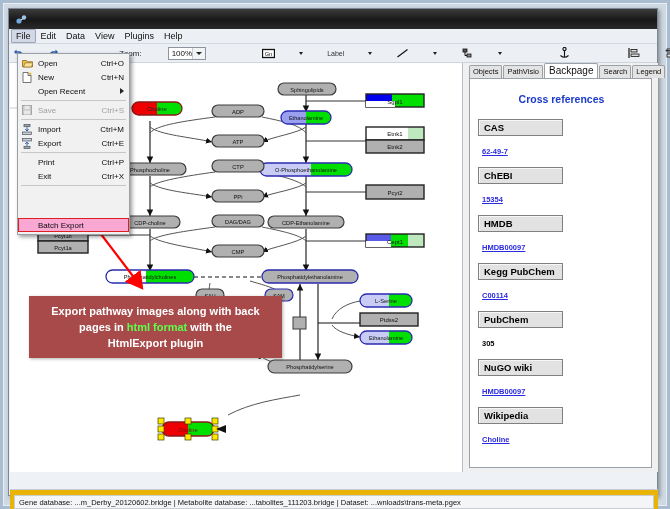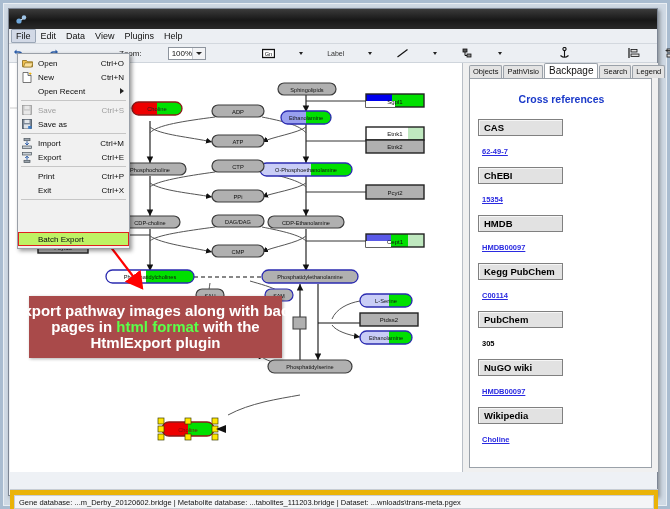--- a/index.html
+++ b/index.html
@@ -93,27 +93,27 @@
             box-shadow:2px 2px 4px rgba(0,0,0,.4);padding:2px 0;box-sizing:border-box;}
   .dd-item{display:flex;align-items:center;height:14px;font-size:8px;color:#0b0b0b;
            position:relative;padding-left:2px;}
   .dd-ico{width:14px;height:12px;display:flex;align-items:center;justify-content:center;flex:none;}
   .dd-label{margin-left:4px;flex:1;white-space:nowrap;}
   .dd-acc{font-size:8px;color:#0b0b0b;margin-right:5px;white-space:nowrap;}
   .dd-item.disabled .dd-label,.dd-item.disabled .dd-acc{color:#a0a0a0;}
   .dd-sep{height:1px;background:#c6c6c6;margin:2px 3px;}
   .dd-sub{width:0;height:0;border-top:3px solid transparent;border-bottom:3px solid transparent;
           border-left:4px solid #222;margin-right:5px;}
-  .dd-item.highlight{outline:1.5px solid #e02020;outline-offset:-1px;background:#bef264;margin-top:32px;}
+  .dd-item.highlight{outline:1.5px solid #e02020;outline-offset:-1px;background:#f9a8d4;margin-top:32px;}
 
   
   .callout{position:absolute;left:20px;top:287px;width:253px;height:62px;
            background:#a94a4a;z-index:30;display:flex;flex-direction:column;
            align-items:center;justify-content:center;box-shadow:1px 1px 3px rgba(0,0,0,.3);}
-  .callout-line{color:#ffffff;font-weight:bold;font-size:15px;line-height:16px;
+  .callout-line{color:#ffffff;font-weight:bold;font-size:11px;line-height:16px;
                 text-align:center;white-space:nowrap;}
   .hl{color:#5bff4a;}
 
   
   .arrowsvg{position:absolute;left:0;top:0;width:670px;height:509px;
             pointer-events:none;z-index:35;}
 
   
   text{font-family:"Liberation Sans",sans-serif;}
 </style>
@@ -604,32 +604,20 @@
           <svg width="10" height="10" viewBox="0 0 10 10">
               <rect x=".5" y=".5" width="9" height="9" fill="#c9c9c9" stroke="#9a9a9a" stroke-width=".8"></rect>
               <rect x="2.5" y=".8" width="5" height="3.4" fill="#e8e8e8"></rect>
               <rect x="2" y="5.6" width="6" height="3.9" fill="#e8e8e8"></rect>
             </svg>
         </span>
         <span class="dd-label">Save</span>
         <span class="dd-acc">Ctrl+S</span>
       </div>
 
-      <div class="dd-item">
-        <span class="dd-ico">
-          <svg width="10" height="10" viewBox="0 0 10 10">
-              <rect x=".5" y=".5" width="9" height="9" fill="#7e8a99" stroke="#44505c" stroke-width=".8"></rect>
-              <rect x="2.5" y=".8" width="5" height="3.2" fill="#e2e6ea"></rect>
-              <rect x="2" y="5.4" width="6" height="4.1" fill="#dfe4e9"></rect>
-              <rect x="6.2" y="7" width="3.3" height="2.8" fill="#3b7ac4"></rect>
-            </svg>
-        </span>
-        <span class="dd-label">Save as</span>
-        <span class="dd-acc"></span>
-      </div>
 
       <div class="dd-sep"></div>
 
       <div class="dd-item">
         <span class="dd-ico">
           <svg width="10" height="11" viewBox="0 0 10 11">
               <rect x="2" y="0.5" width="6" height="2.2" fill="#9aa4ad" stroke="#4b545c" stroke-width=".7"></rect>
               <path d="M5 3.2 v3.6 M3.2 5.2 L5 7 L6.8 5.2" stroke="#2a5ca8" stroke-width="1" fill="none"></path>
               <rect x=".5" y="8" width="9" height="2.4" fill="#c7ced4" stroke="#4b545c" stroke-width=".7"></rect>
             </svg>

